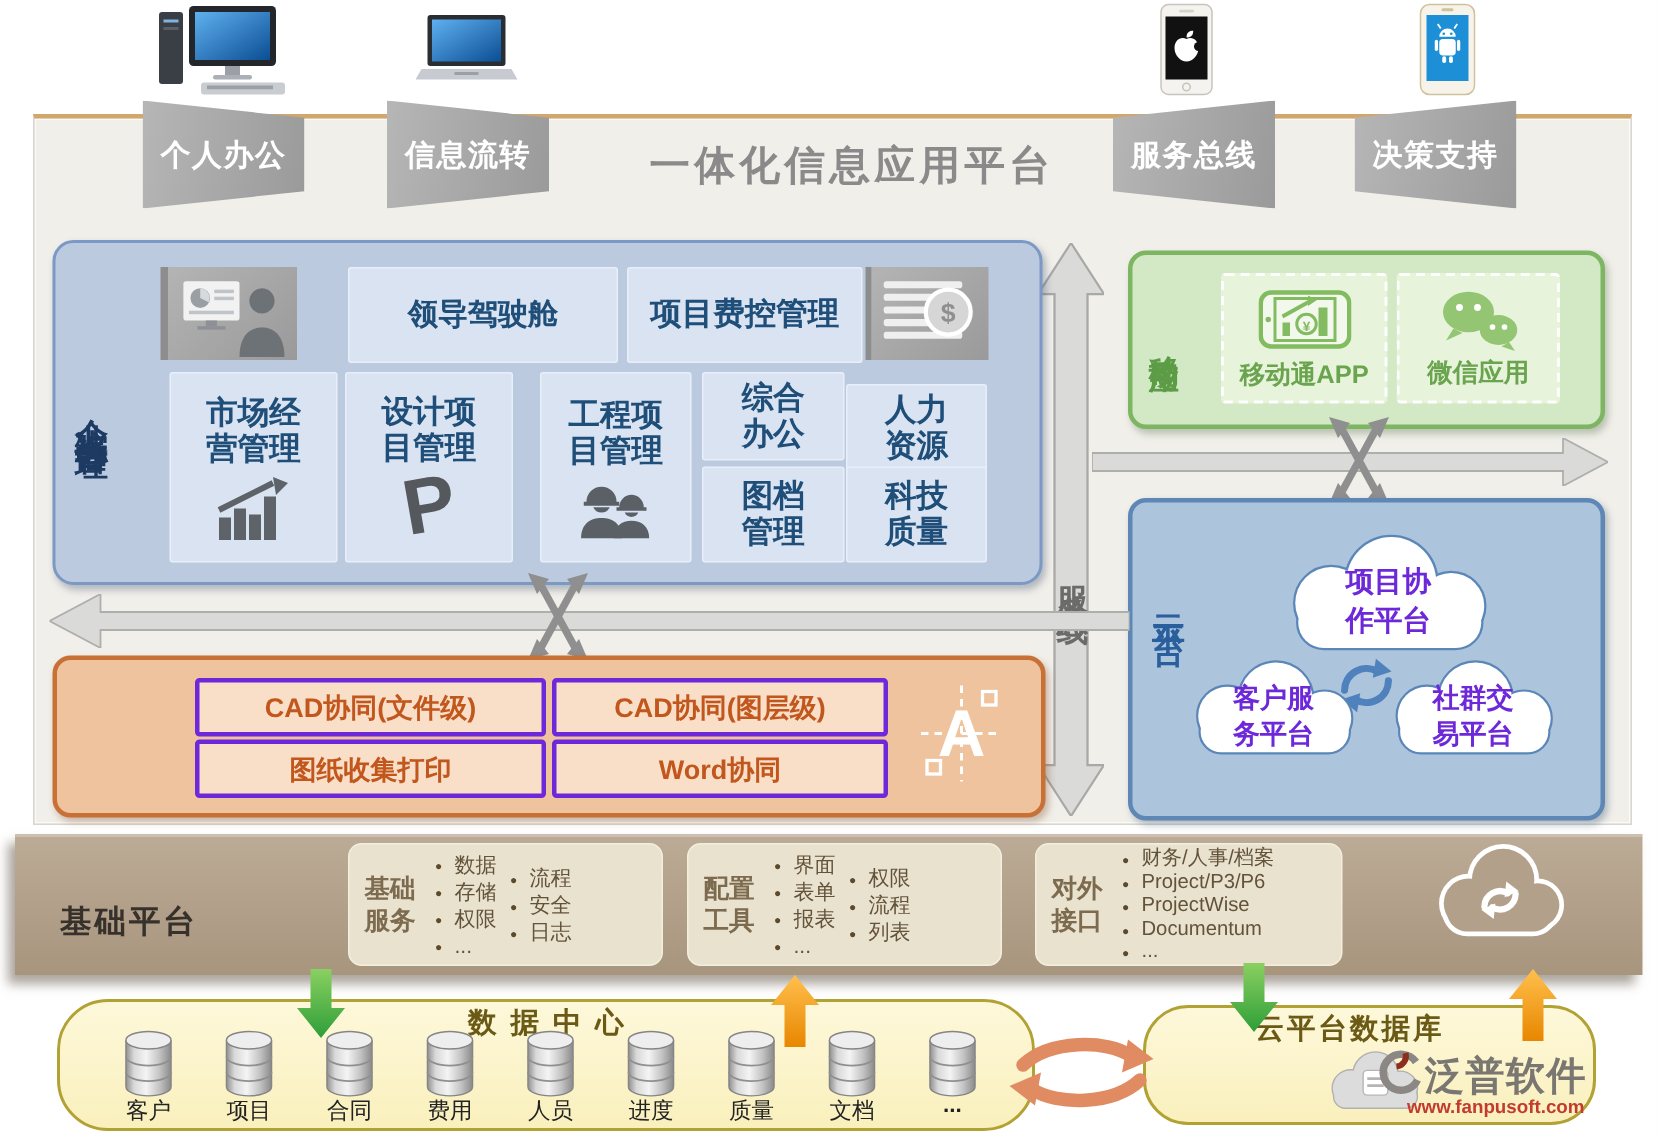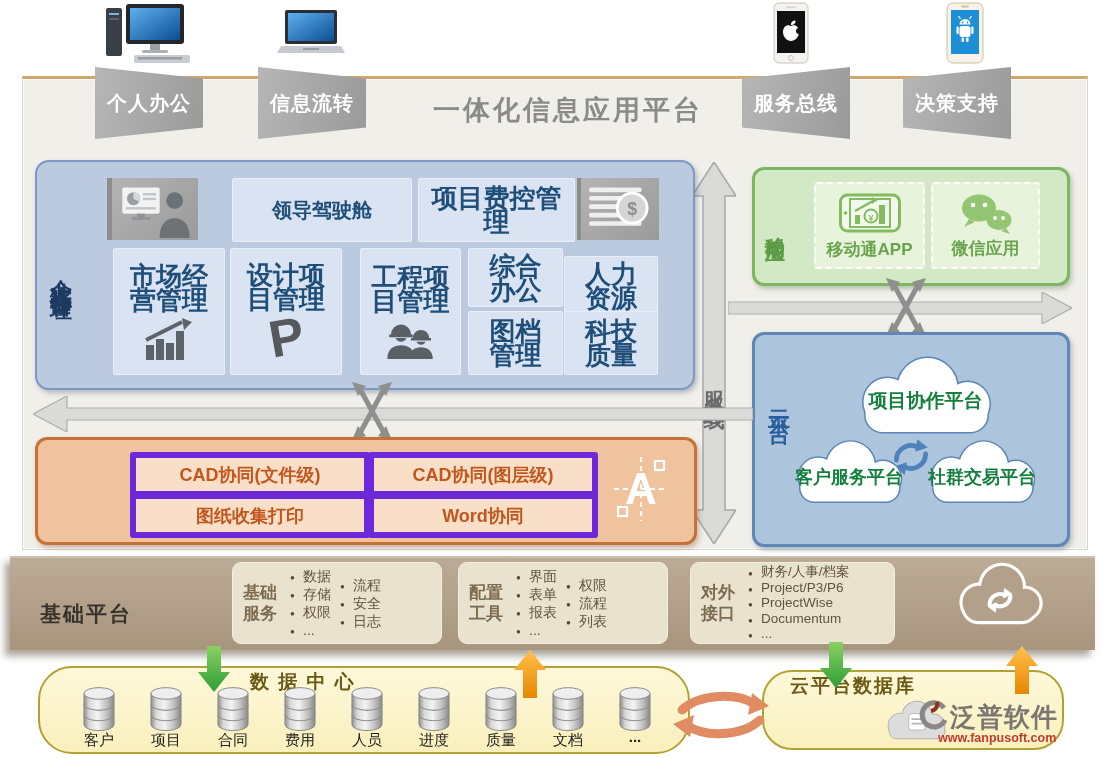--- a/index.html
+++ b/index.html
@@ -22,60 +22,60 @@
 
   .main-title{position:absolute;left:433px;top:92px;font-size:27px;font-weight:bold;color:#8a8a8a;letter-spacing:3px;}
 
   .vtext{writing-mode:vertical-rl;text-orientation:upright;}
 
   
   .bluebox{position:absolute;left:35px;top:160px;width:656px;height:226px;background:#bccadf;
            border:2px solid #7b99c4;border-radius:14px;box-shadow:2px 3px 5px rgba(60,80,110,.35);}
   .bcell{position:absolute;background:#d9e3f2;border:1px solid #e9effa;border-radius:2px;color:#1f4e79;
          font-weight:bold;display:flex;flex-direction:column;align-items:center;justify-content:center;text-align:center;}
-  .bcell .ln{font-size:26px;line-height:24px;}
+  .bcell .ln{font-size:21px;line-height:24px;}
   .iconcell{position:absolute;background:linear-gradient(135deg,#b4b4b4,#9a9a9a);border-left:5px solid #8d8d8d;
             display:flex;align-items:center;justify-content:center;}
 
   
   .greenbox{position:absolute;left:752px;top:167px;width:312px;height:113px;background:#d3e8c5;
             border:3px solid #7db563;border-radius:12px;box-shadow:2px 3px 5px rgba(80,110,70,.35);}
   .gcell{position:absolute;background:#e7f3db;border:2px dashed rgba(255,255,255,.95);border-radius:3px;
          display:flex;flex-direction:column;align-items:center;justify-content:center;}
   .gcell .glabel{font-size:17px;font-weight:bold;color:#6aa44e;margin-top:3px;}
 
   
   .cloudbox{position:absolute;left:752px;top:332px;width:312px;height:209px;background:#adc5dc;
             border:3px solid #5e87b5;border-radius:12px;box-shadow:2px 3px 5px rgba(50,80,110,.35);}
   .cloud{position:absolute;}
-  .cloud .ctext{position:absolute;left:0;right:0;top:0;bottom:0;display:flex;
-                align-items:center;justify-content:center;color:#15803d;font-weight:bold;}
+  .cloud .ctext{position:absolute;left:0;right:0;top:0;bottom:0;display:flex;flex-direction:column;
+                align-items:center;justify-content:center;color:#6d28d9;font-weight:bold;}
 
   
   .orangebox{position:absolute;left:35px;top:437px;width:656px;height:102px;background:#eec39e;
              border:3px solid #c87137;border-radius:12px;box-shadow:2px 3px 5px rgba(130,80,40,.35);}
-  .ocell{position:absolute;background:#f9dfc8;border:6px solid #6d28d9;border-radius:3px;color:#c2571d;
+  .ocell{position:absolute;background:#f9dfc8;border:3px solid #6d28d9;border-radius:3px;color:#c2571d;
          font-size:18px;font-weight:bold;display:flex;align-items:center;justify-content:center;}
 
   
   .band{position:absolute;left:10px;top:556px;width:1085px;height:94px;
         background:linear-gradient(#bcab96,#a8957e);
         box-shadow:-5px 6px 7px rgba(90,75,60,.5), inset 0 2px 0 rgba(255,255,255,.25);}
   .band-label{position:absolute;left:40px;top:600px;font-size:21px;font-weight:bold;color:#36322b;letter-spacing:2px;}
   .fbox{position:absolute;top:562px;height:82px;background:#e9e2cf;border:1px solid #f4eedd;border-radius:9px;
         display:flex;align-items:center;gap:9px;padding:0 10px;box-sizing:border-box;}
   .fbox .ftitle{width:38px;font-size:17px;font-weight:bold;color:#7d6b4f;line-height:21px;word-break:break-all;flex:0 0 auto;}
   .fbox ul{list-style:none;margin:0;padding:0;font-size:14px;color:#63533a;line-height:18px;}
   .fbox li{position:relative;padding-left:13px;white-space:nowrap;}
   .fbox li::before{content:"●";position:absolute;left:0;top:2px;font-size:8px;color:#5c4a2c;}
   .fbox.small ul{font-size:13.5px;line-height:15.5px;}
 
   
   .ybox{position:absolute;background:linear-gradient(#fdf8da,#faf0bd);border:2px solid #b2a233;}
-  .ytitle{position:absolute;font-size:19px;font-weight:bold;color:#6a5a16;letter-spacing:2px;}
+  .ytitle{position:absolute;font-size:19px;font-weight:bold;color:#6a5a16;letter-spacing:2px;text-align:center;}
   .dblabel{position:absolute;font-size:15px;color:#222;text-align:center;}
 
   .wm-brand{position:absolute;left:950px;top:700px;font-size:26px;font-weight:bold;color:#7a7672;letter-spacing:1px;}
   .wm-url{position:absolute;left:938px;top:731px;font-size:12.5px;font-weight:bold;color:#c23b2e;}
 </style>
 </head>
 <body>
 
 <div class="stage">
 

